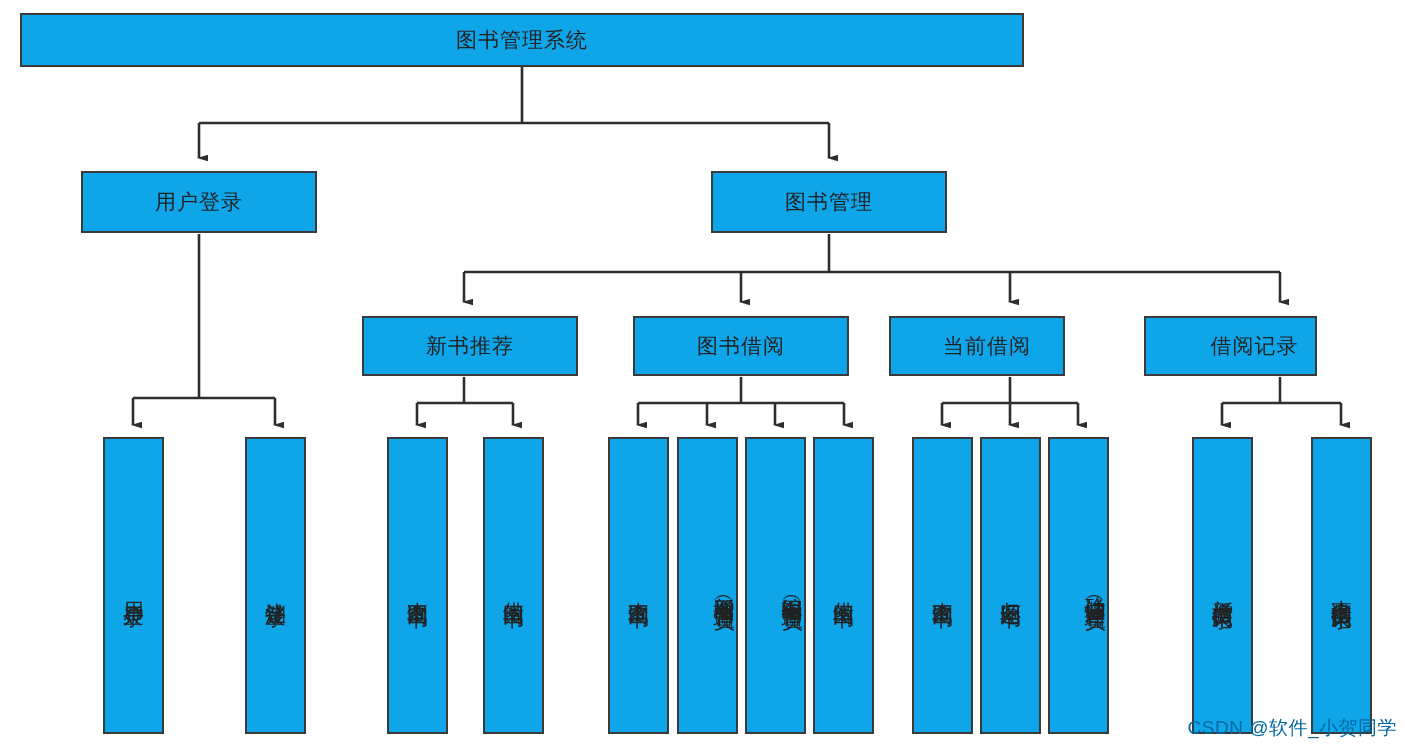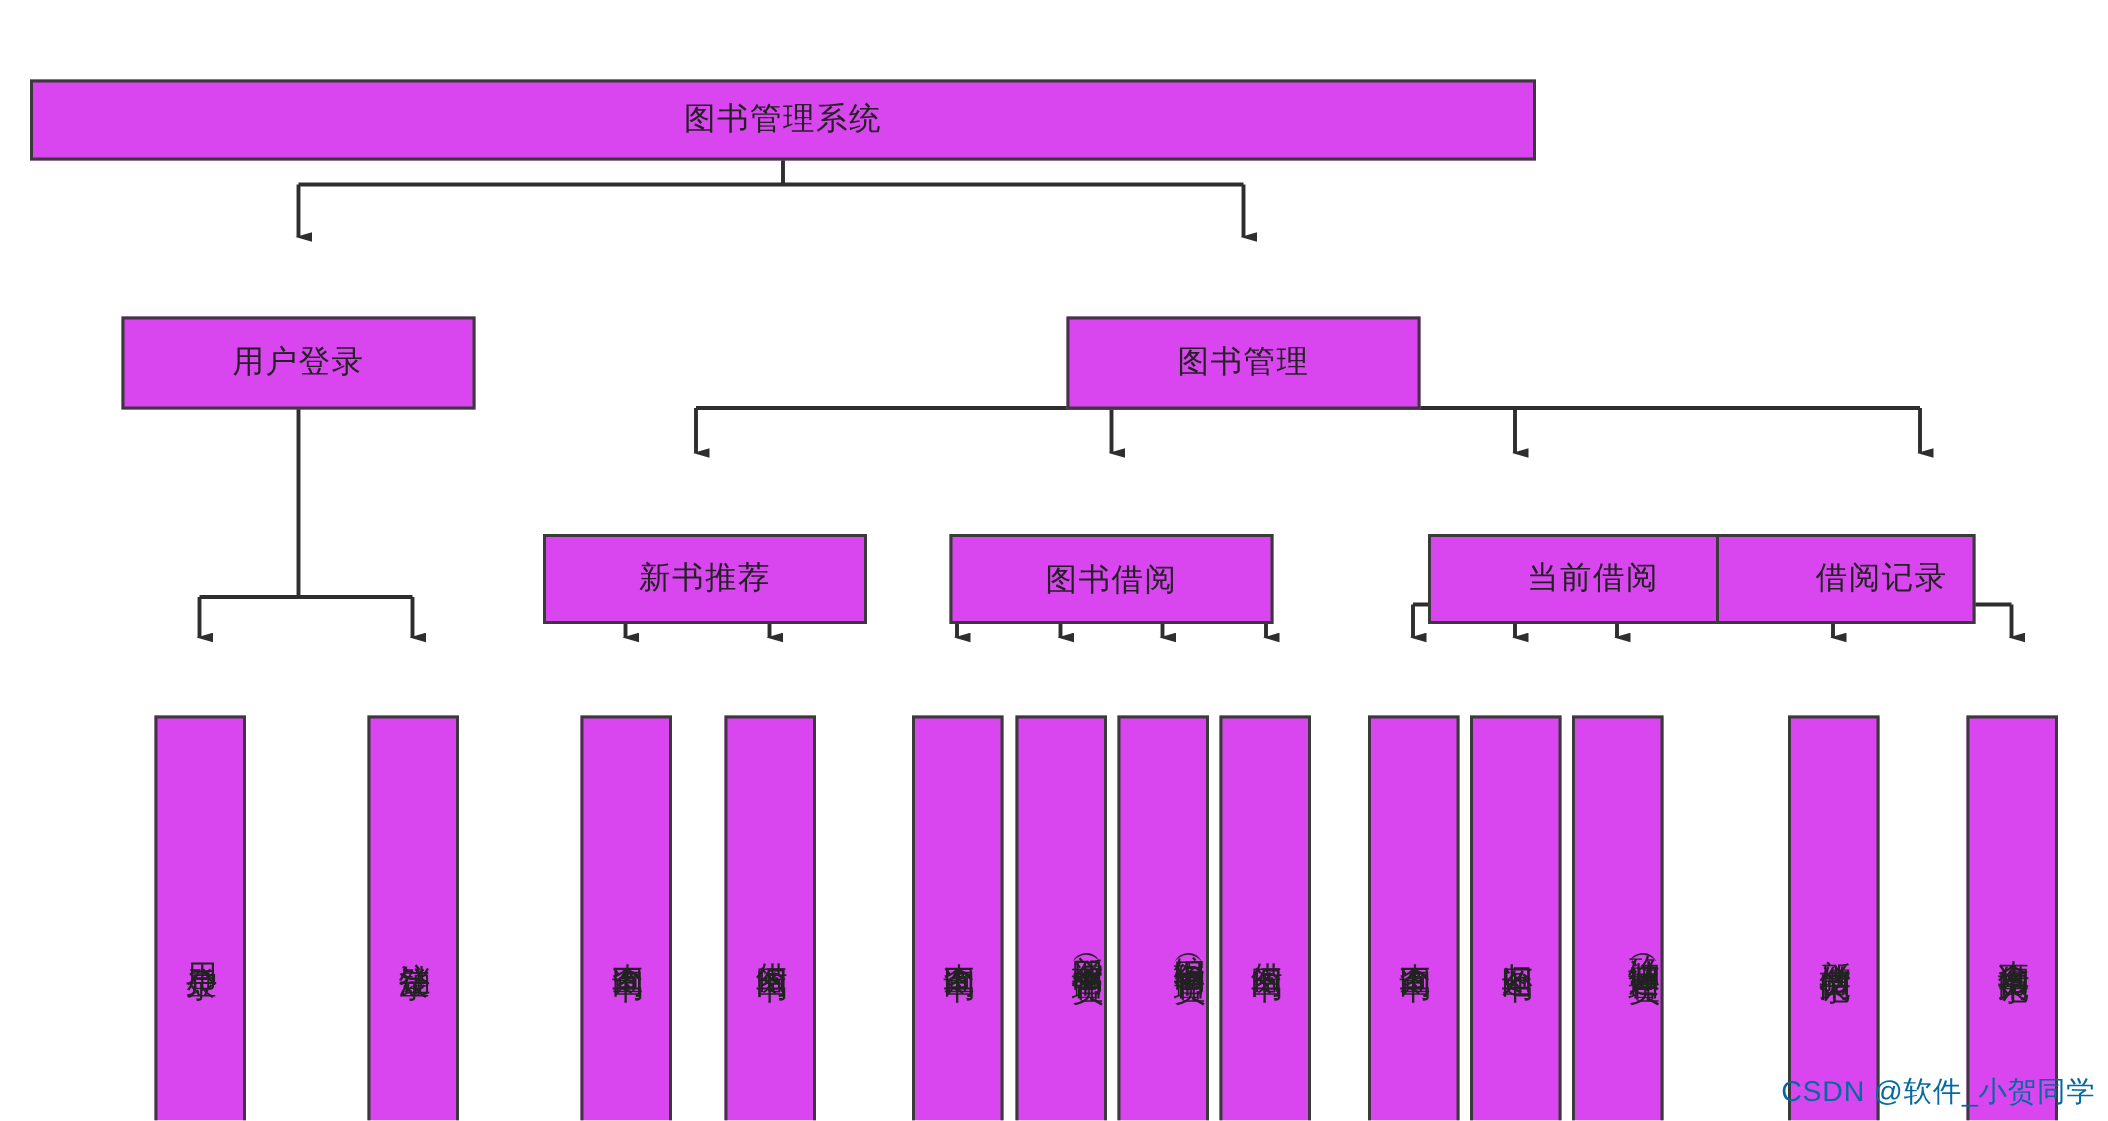--- a/index.html
+++ b/index.html
@@ -20,27 +20,26 @@
   #diagram-svg {
     position: absolute;
     left: 0;
     top: 0;
     width: 1405px;
     height: 747px;
   }
   .node {
     position: absolute;
     box-sizing: border-box;
-    background: #d946ef;
+    background: #0ea5e9;
     border: 2px solid #3a3a3a;
     display: flex;
     align-items: center;
     justify-content: center;
     color: #222222;
-    margin-top: 40px;
   }
   .node.horizontal {
     font-size: 21px;
     letter-spacing: 1px;
   }
   .node.vertical {
     writing-mode: vertical-rl;
     text-orientation: upright;
     font-size: 21px;
     letter-spacing: 2px;
@@ -131,21 +130,21 @@
   <div class="node horizontal" style="left:711px; top:171px; width:236px; height:62px;">
     <span class="node-label">图书管理</span>
   </div>
 
   <div class="node horizontal" style="left:362px; top:316px; width:216px; height:60px;">
     <span class="node-label">新书推荐</span>
   </div>
   <div class="node horizontal" style="left:633px; top:316px; width:216px; height:60px;font-family:Liberation Serif, serif;">
     <span class="node-label">图书借阅</span>
   </div>
-  <div class="node horizontal" style="left:952px; top:316px; width:200px; height:60px;padding-left:20px;">
+  <div class="node horizontal" style="left:889px; top:316px; width:176px; height:60px;padding-left:20px;">
     <span class="node-label">当前借阅</span>
   </div>
   <div class="node horizontal" style="left:1144px; top:316px; width:173px; height:60px;padding-left:48px;">
     <span class="node-label">借阅记录</span>
   </div>
 
   <div class="node vertical center-v" style="left:103px; top:437px; width:61px; height:297px;">
     <span class="node-label">用户登录</span>
   </div>
   <div class="node vertical center-v" style="left:245px; top:437px; width:61px; height:297px;">

